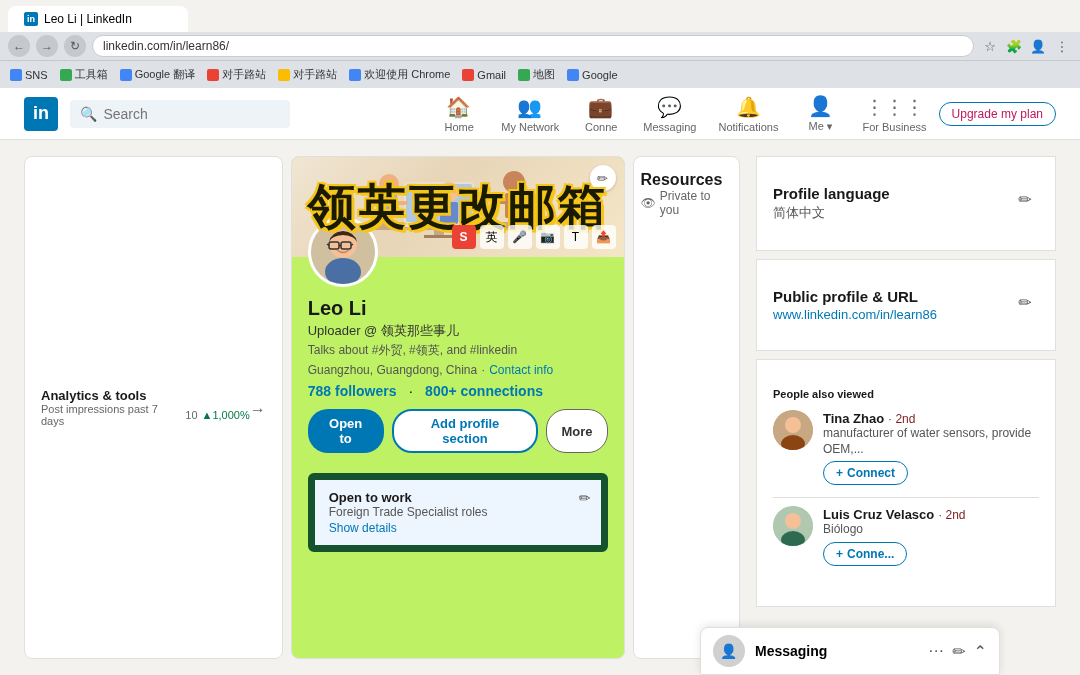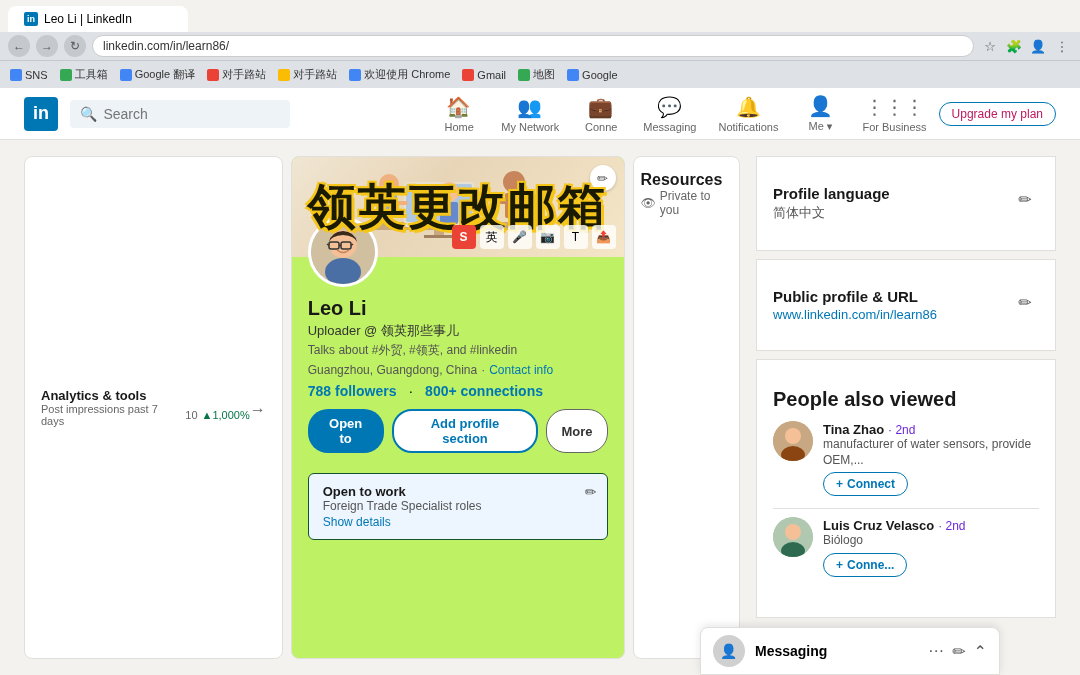--- a/index.html
+++ b/index.html
@@ -56,21 +56,21 @@
     .contact-link { color: #0077b5; cursor: pointer; font-size: 12px; }
     .profile-stats { display: flex; gap: 12px; margin: 6px 0; font-size: 14px; }
     .followers { color: #0077b5; font-weight: 600; cursor: pointer; }
     .connections { color: #0077b5; font-weight: 600; cursor: pointer; }
     .profile-actions { display: flex; gap: 8px; margin-top: 10px; }
     .btn-open-to { background: #0077b5; color: white; border: none; border-radius: 20px; padding: 6px 14px; font-size: 13px; font-weight: 600; cursor: pointer; }
     .btn-add-section { background: white; color: #0077b5; border: 2px solid #0077b5; border-radius: 20px; padding: 5px 14px; font-size: 13px; font-weight: 600; cursor: pointer; }
     .btn-more { background: white; color: #333; border: 1.5px solid #666; border-radius: 20px; padding: 5px 14px; font-size: 13px; font-weight: 600; cursor: pointer; }
 
     
-    .open-to-work { background: #edf5ff; border-radius: 6px; margin: 8px 16px; padding: 10px 14px; position: relative; border: 1px solid #14532d; }
+    .open-to-work { background: #edf5ff; border-radius: 6px; margin: 8px 16px; padding: 10px 14px; position: relative; border: 7px solid #14532d; }
     .otw-title { font-size: 13px; font-weight: 600; color: #191919; }
     .otw-sub { font-size: 12px; color: #555; }
     .otw-edit { position: absolute; top: 10px; right: 10px; background: none; border: none; cursor: pointer; font-size: 14px; color: #555; }
     .show-details { color: #0077b5; font-size: 12px; cursor: pointer; }
 
     
     .resources-card { background: white; border-radius: 8px; border: 1px solid #e0dfdc; padding: 14px 7px; }
     .resources-title { font-size: 16px; font-weight: 600; color: #191919; }
     .resources-sub { font-size: 12px; color: #666; display: flex; align-items: center; gap: 4px; }
     .eye-icon { font-size: 12px; }
@@ -79,26 +79,26 @@
     .right-col { width: 300px; flex-shrink: 0; display: flex; flex-direction: column; gap: 8px; }
 
     
     .side-card { background: white; border-radius: 0; border: 1px solid #e0dfdc; padding: 28px 16px; }
     .side-card-header { display: flex; justify-content: space-between; align-items: flex-start; }
     .side-card-title { font-size: 15px; font-weight: 600; color: #191919; }
     .side-card-sub { font-size: 13px; color: #555; margin-top: 2px; }
     .edit-btn { background: none; border: none; cursor: pointer; font-size: 16px; color: #555; width: 28px; height: 28px; border-radius: 50%; display: flex; align-items: center; justify-content: center; }
 
     
-    .pav-title { font-size: 20px; font-weight: 600; color: #191919; margin-bottom: 10px; }
+    .pav-title { font-size: 11px; font-weight: 600; color: #191919; margin-bottom: 10px; }
     .pav-item { display: flex; gap: 10px; align-items: flex-start; margin-bottom: 12px; }
     .pav-avatar { width: 40px; height: 40px; border-radius: 50%; background: #d0d0d0; overflow: hidden; flex-shrink: 0; display: flex; align-items: center; justify-content: center; font-size: 16px; }
     .pav-info { flex: 1; }
     .pav-name { font-size: 13px; font-weight: 600; color: #191919; cursor: pointer; }
-    .pav-degree { font-size: 12px; color: #6d28d9; }
+    .pav-degree { font-size: 12px; color: #7f1d1d; }
     .pav-headline { font-size: 12px; color: #555; line-height: 1.3; }
     .connect-btn { display: flex; align-items: center; gap: 4px; border: 1.5px solid #0077b5; color: #0077b5; background: white; border-radius: 20px; padding: 4px 12px; font-size: 12px; font-weight: 600; cursor: pointer; margin-top: 4px; }
 
     
     .messaging-popup { position: fixed; bottom: 0; right: 80px; background: white; border-radius: 8px 8px 0 0; border: 1px solid #e0dfdc; width: 300px; height: 48px; display: flex; align-items: center; padding: 0 12px; gap: 10px; box-shadow: 0 -2px 8px rgba(0,0,0,0.1); z-index: 100; }
     .msg-avatar { width: 32px; height: 32px; border-radius: 50%; background: #d0d0d0; display: flex; align-items: center; justify-content: center; font-size: 14px; }
     .msg-label { font-size: 14px; font-weight: 600; flex: 1; }
     .msg-icons { display: flex; gap: 8px; }
     .msg-icon-btn { background: none; border: none; cursor: pointer; font-size: 16px; color: #555; }
 

